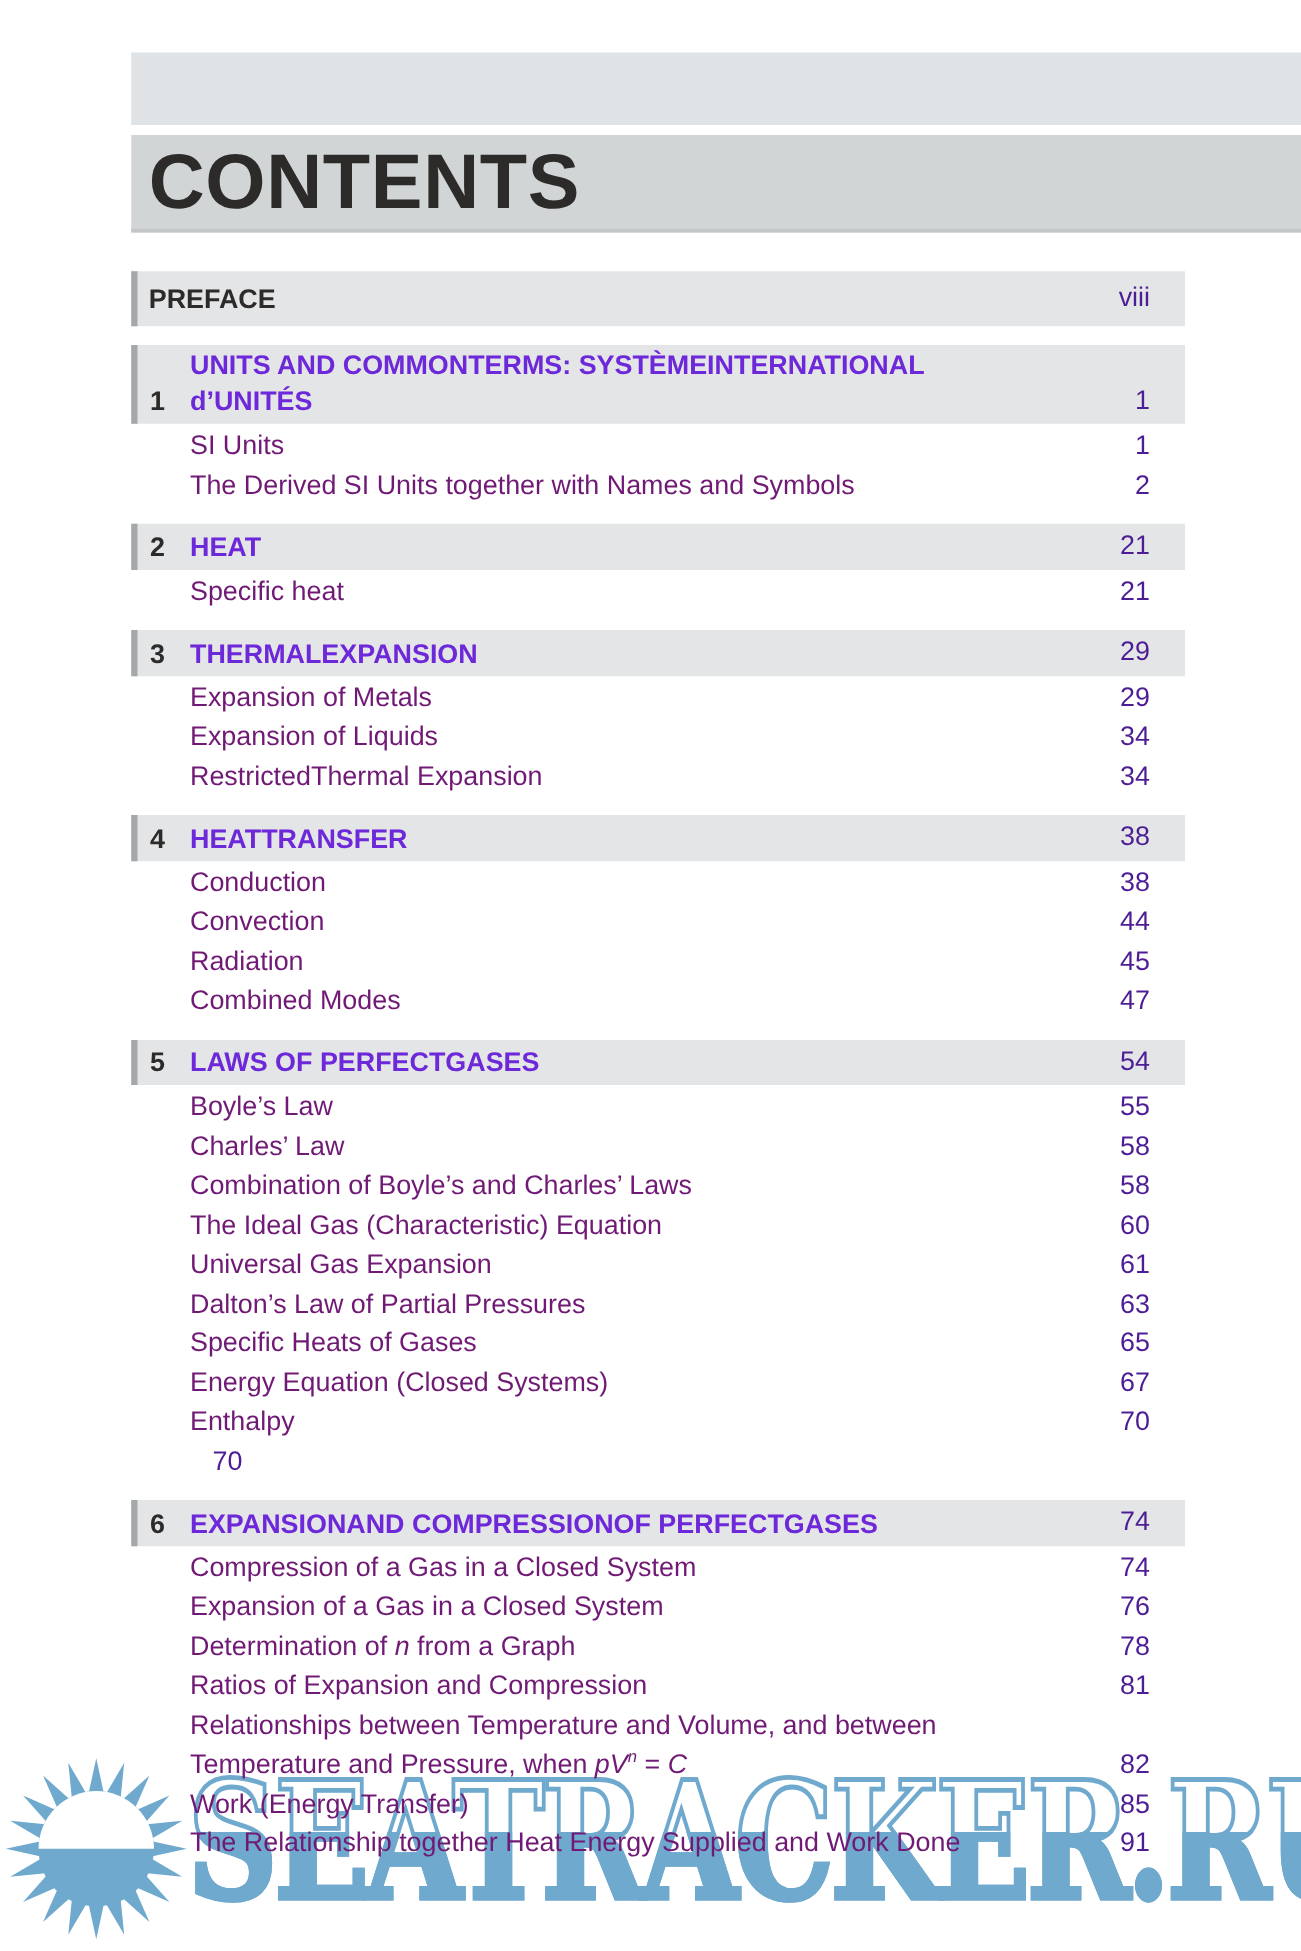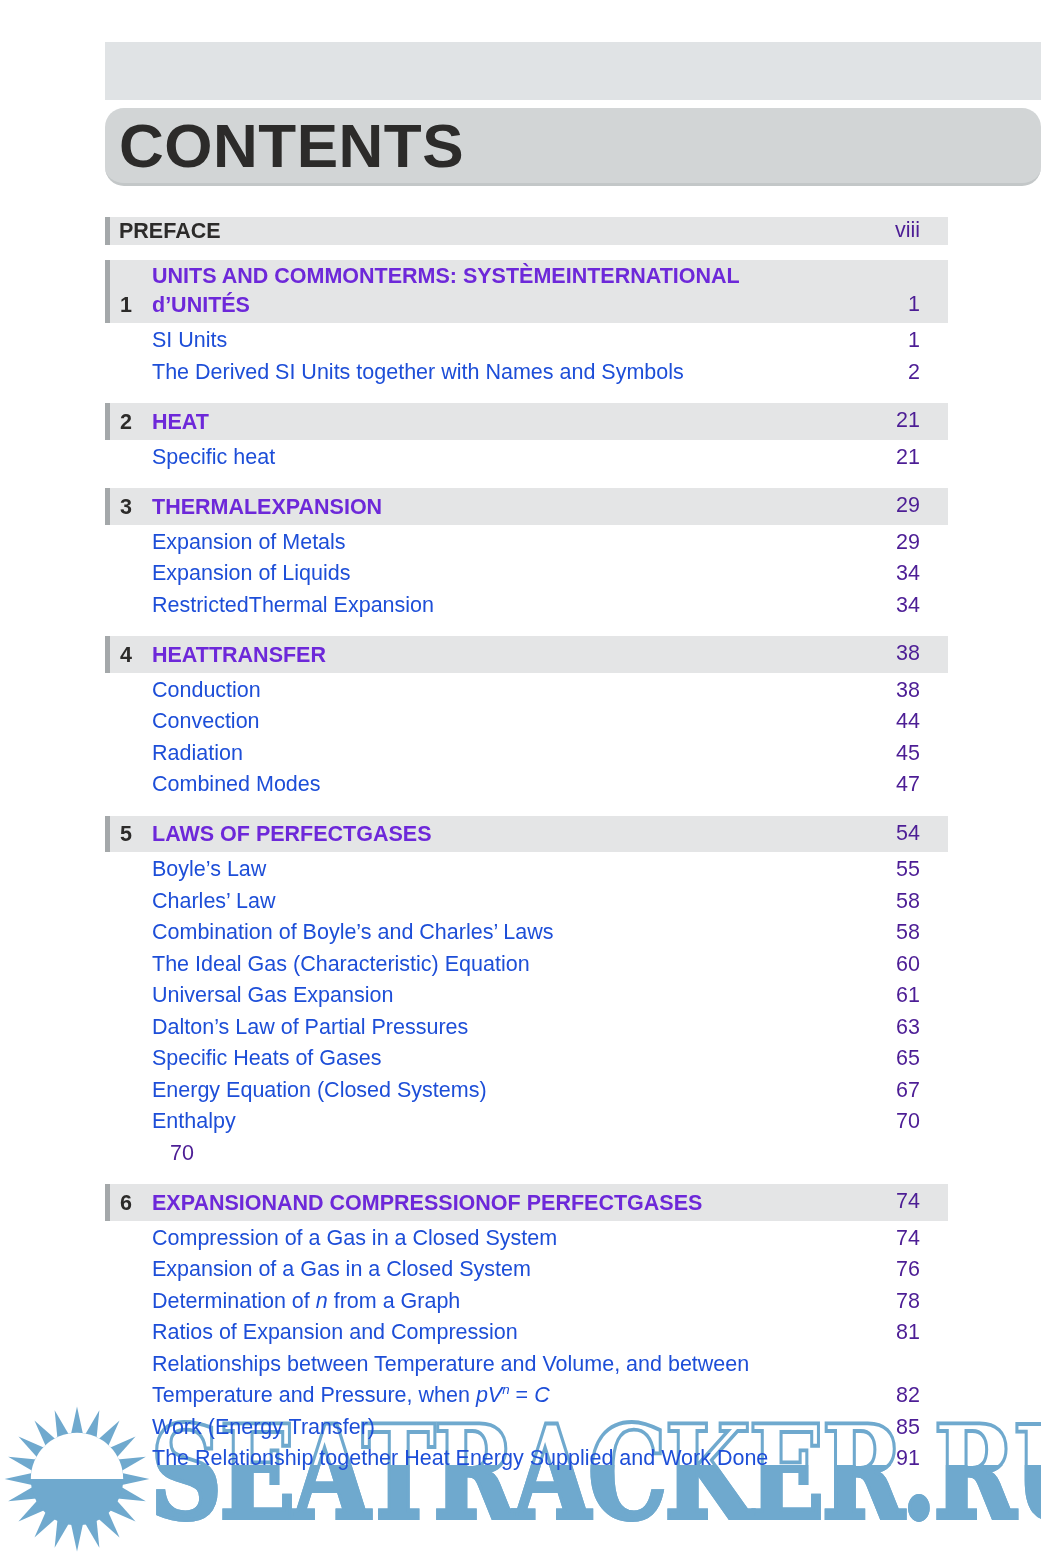--- a/index.html
+++ b/index.html
@@ -8,51 +8,51 @@
     position:relative; width:1041px; height:1561px; background:#ffffff;
     font-family:"Liberation Sans","DejaVu Sans",sans-serif; overflow:hidden;
   }
   .top-band {
     position:absolute; left:105px; top:42px; width:936px; height:58px;
     background:#e0e3e5;
   }
   .title-band {
     position:absolute; left:105px; top:108px; width:936px; height:78px;
     background:#d2d5d6; border-bottom:3px solid #c3c7c8;
-    display:flex; align-items:center;border-radius:19px;
+    display:flex; align-items:center;
   }
   .title-band h1 {
     padding-left:14px; font-size:62px; font-weight:bold; color:#2c2b2a;
     letter-spacing:0.5px;
   }
   .toc { position:absolute; left:105px; top:217px; width:843px; z-index:2; }
   .bar { background:#e4e5e6; border-left:5px solid #a4a8aa; }
   .preface {
     display:flex; justify-content:space-between; align-items:center;
-    height:28px; padding:0 28px 0 9px;
+    height:44px; padding:0 28px 0 9px;
     font-weight:bold; font-size:21.5px; color:#2c2b2a;
   }
   .preface .pg { font-weight:normal; }
   .chapter { margin-top:15px; }
   .chap {
     display:flex; align-items:flex-end;
     padding:2px 28px 3px 0; margin-bottom:2px;
   }
   .chap .num {
     flex:0 0 42px; padding-left:10px;
     font-weight:bold; font-size:21.5px; color:#2c2b2a; line-height:29px;
   }
   .chap .ctitle {
     flex:1; font-weight:bold; font-size:21.5px; color:#6d28d9; line-height:29px;
   }
   .row {
     display:flex; align-items:flex-end;
     padding:0 28px 0 47px; min-height:31.5px;
   }
-  .row .label { flex:1; font-size:21.5px; color:#1d4ed8; line-height:31.5px; }
+  .row .label { flex:1; font-size:21.5px; color:#701a75; line-height:31.5px; }
   .pg {
     font-size:21.5px; color:#4c1d95; line-height:31.5px;
     text-align:right; min-width:42px; font-weight:normal;
   }
   .label i, .ctitle i { font-style:italic; }
   .label sup { font-size:62%; vertical-align:super; line-height:0; }
   .watermark {
     position:absolute; left:0; top:1398px; width:1041px; height:163px;
     z-index:1; pointer-events:none;
   }

